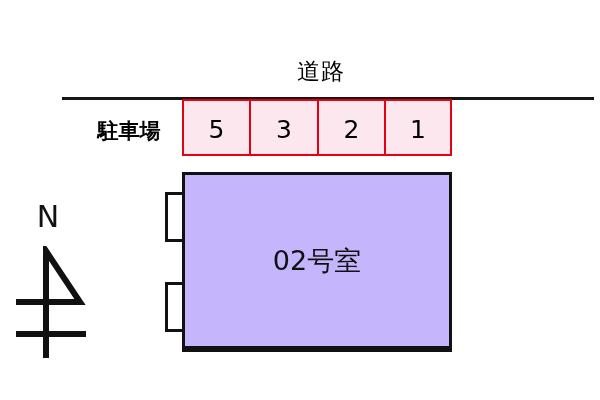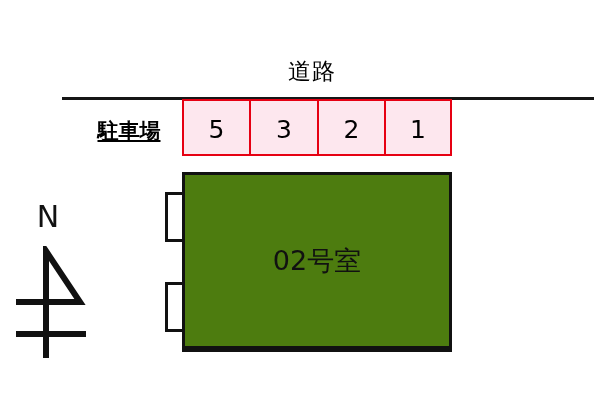--- a/index.html
+++ b/index.html
@@ -15,23 +15,24 @@
     position: relative;
     width: 600px;
     height: 400px;
     background: #ffffff;
     overflow: hidden;
   }
 
   
   .road-label {
     position: absolute;
-    left: 288px;
+    left: 281px;
     top: 56px;
     width: 80px;
+    text-align: center;
     font-size: 23px;
     line-height: 30px;
     color: #000000;
     letter-spacing: 1px;
     white-space: nowrap;
   }
   .road-line {
     position: absolute;
     left: 62px;
     top: 97px;
@@ -45,21 +46,20 @@
     position: absolute;
     left: 78px;
     top: 115px;
     width: 102px;
     text-align: center;
     font-size: 21px;
     line-height: 32px;
     font-weight: bold;
     color: #000000;
     white-space: nowrap;
-    text-decoration: underline;
   }
   .parking-row {
     position: absolute;
     left: 182px;
     top: 99px;
     height: 57px;
     display: flex;
   }
   .parking-cell {
     position: relative;
@@ -81,21 +81,21 @@
 
   
   .building {
     position: absolute;
     left: 182px;
     top: 172px;
     width: 270px;
     height: 180px;
     box-sizing: border-box;
     border: 3px solid #111111;
-    background: #4d7c0f;
+    background: #c4b5fd;
     display: flex;
   }
   .unit {
     flex: 1 1 0;
     position: relative;
     display: flex;
     align-items: center;
     justify-content: center;
     font-size: 27px;
     color: #111111;

